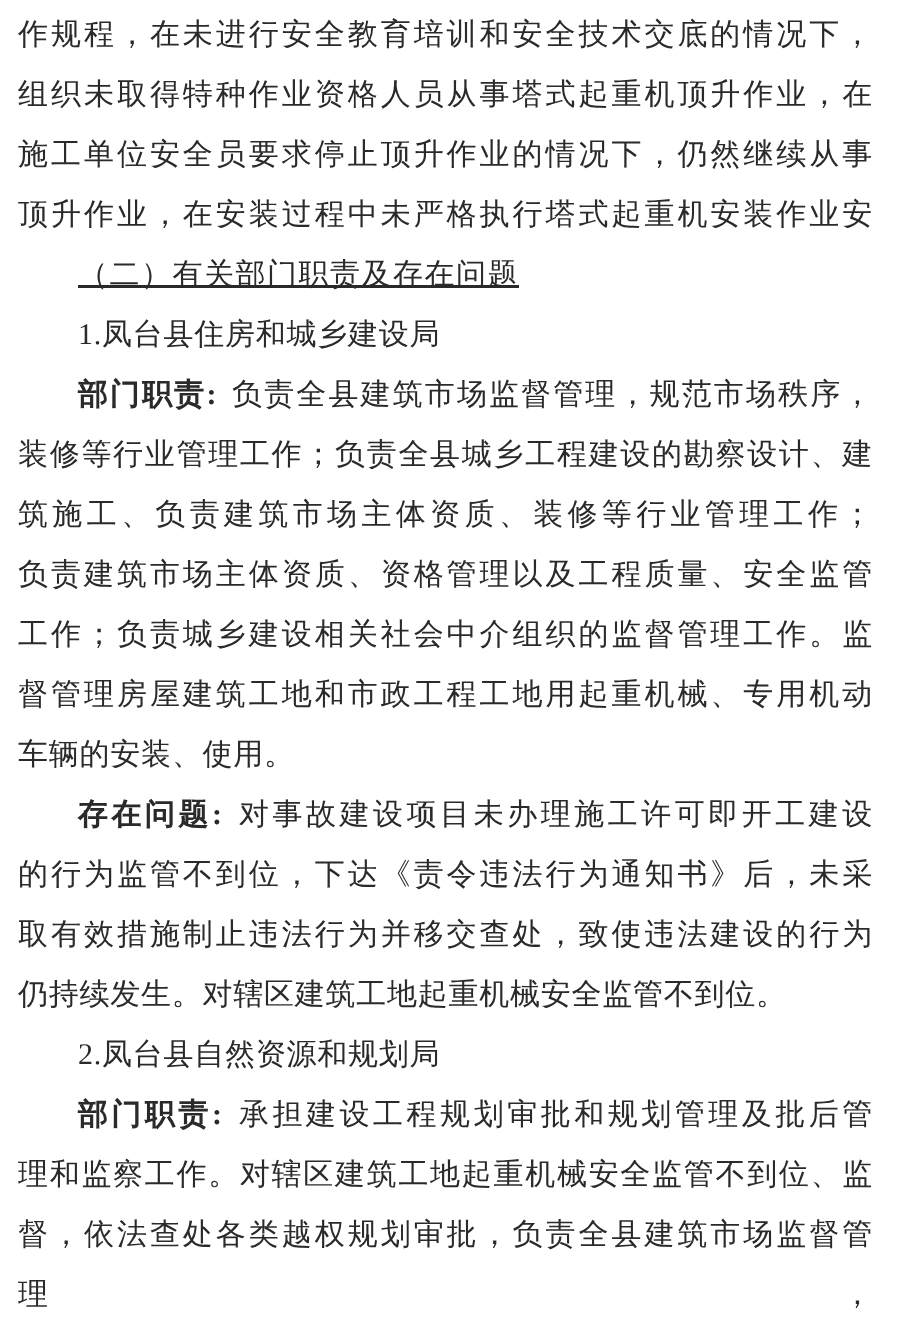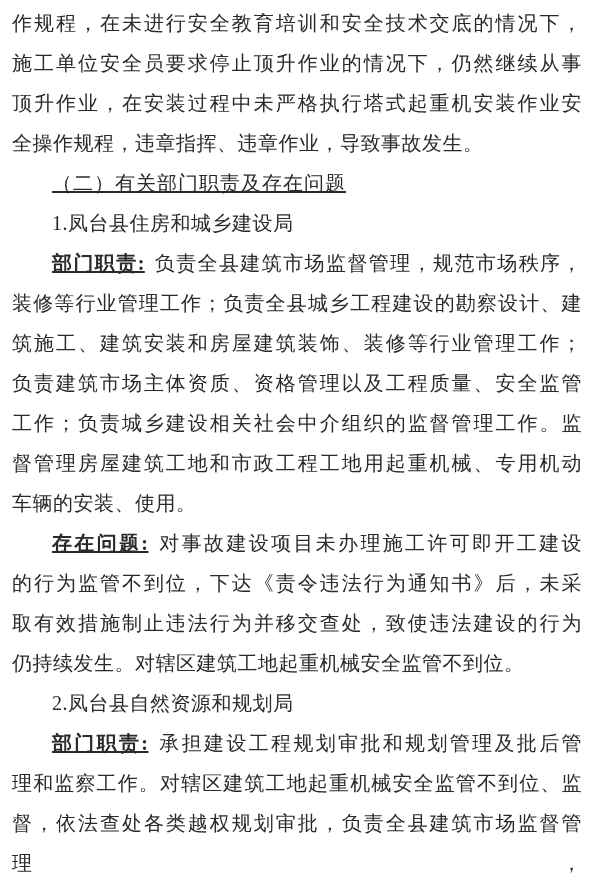--- a/index.html
+++ b/index.html
@@ -30,43 +30,42 @@
   .line.full {
     text-align: justify;
     text-align-last: justify;
   }
   .line.indent {
     text-indent: 2em;
   }
   .label {
     font-weight: 700;
     margin-right: 0.45em;
-    text-decoration: underline;
   }
   .heading {
     letter-spacing: 1px;
     text-decoration: underline;
   }
 </style>
 </head>
 <body>
 
 <div class="page">
   <div class="line full">作规程，在未进行安全教育培训和安全技术交底的情况下，</div>
+  <div class="line full">组织未取得特种作业资格人员从事塔式起重机顶升作业，在</div>
   <div class="line full">施工单位安全员要求停止顶升作业的情况下，仍然继续从事</div>
   <div class="line full">顶升作业，在安装过程中未严格执行塔式起重机安装作业安</div>
-  <div class="line">全操作规程，违章指挥、违章作业，导致事故发生。</div>
 
   <div class="line indent heading">（二）有关部门职责及存在问题</div>
 
   <div class="line indent">1.凤台县住房和城乡建设局</div>
 
   <div class="line full indent"><span class="label">部门职责:</span><span>负责全县建筑市场监督管理，规范市场秩序，</span></div>
   <div class="line full">装修等行业管理工作；负责全县城乡工程建设的勘察设计、建</div>
-  <div class="line full">筑施工、建筑安装和房屋建筑装饰、装修等行业管理工作；</div>
+  <div class="line full">筑施工、负责建筑市场主体资质、装修等行业管理工作；</div>
   <div class="line full">负责建筑市场主体资质、资格管理以及工程质量、安全监管</div>
   <div class="line full">工作；负责城乡建设相关社会中介组织的监督管理工作。监</div>
   <div class="line full">督管理房屋建筑工地和市政工程工地用起重机械、专用机动</div>
   <div class="line">车辆的安装、使用。</div>
 
   <div class="line full indent"><span class="label">存在问题:</span><span>对事故建设项目未办理施工许可即开工建设</span></div>
   <div class="line full">的行为监管不到位，下达《责令违法行为通知书》后，未采</div>
   <div class="line full">取有效措施制止违法行为并移交查处，致使违法建设的行为</div>
   <div class="line">仍持续发生。对辖区建筑工地起重机械安全监管不到位。</div>
 

